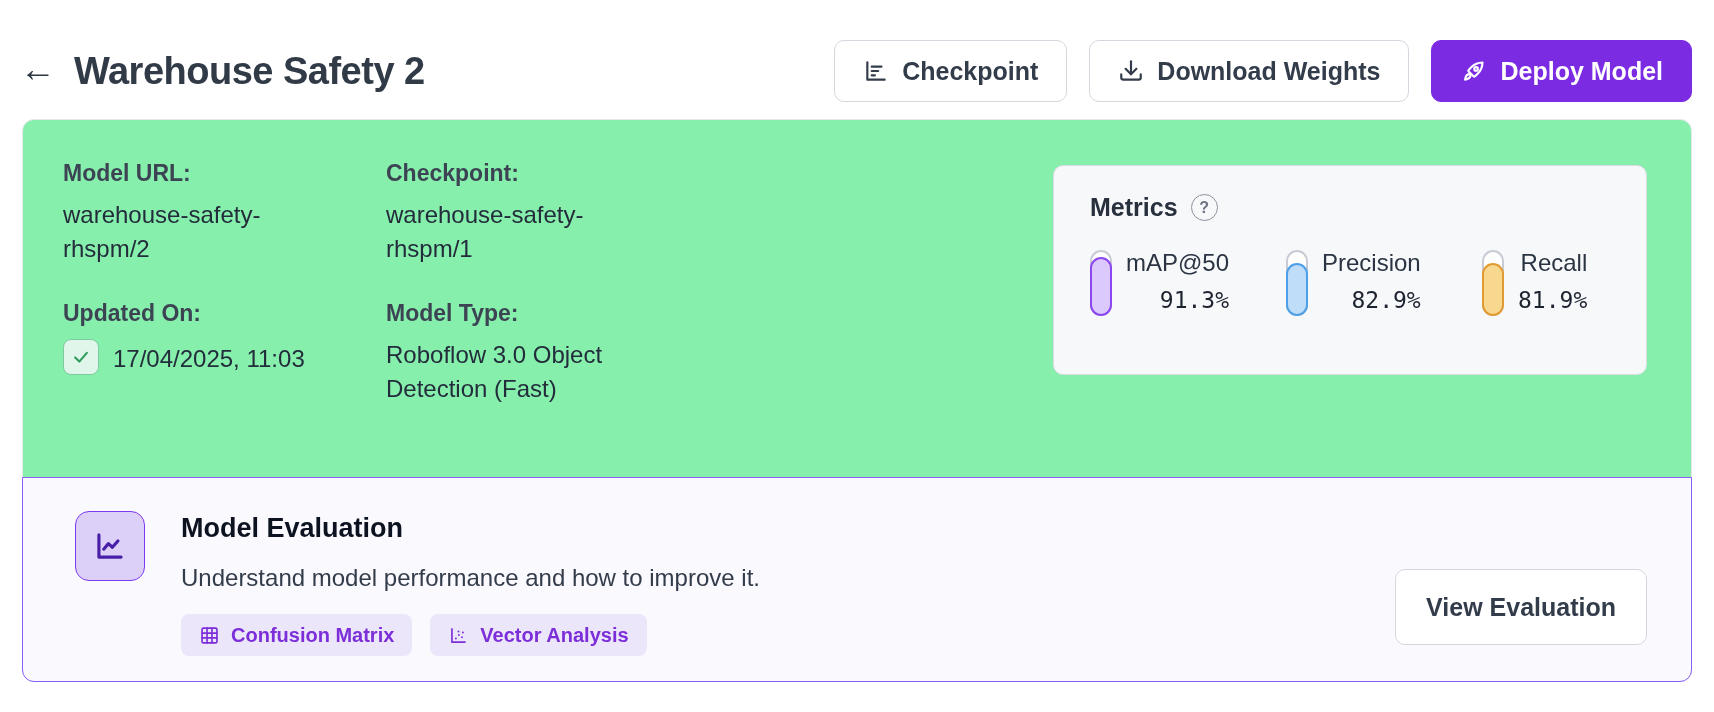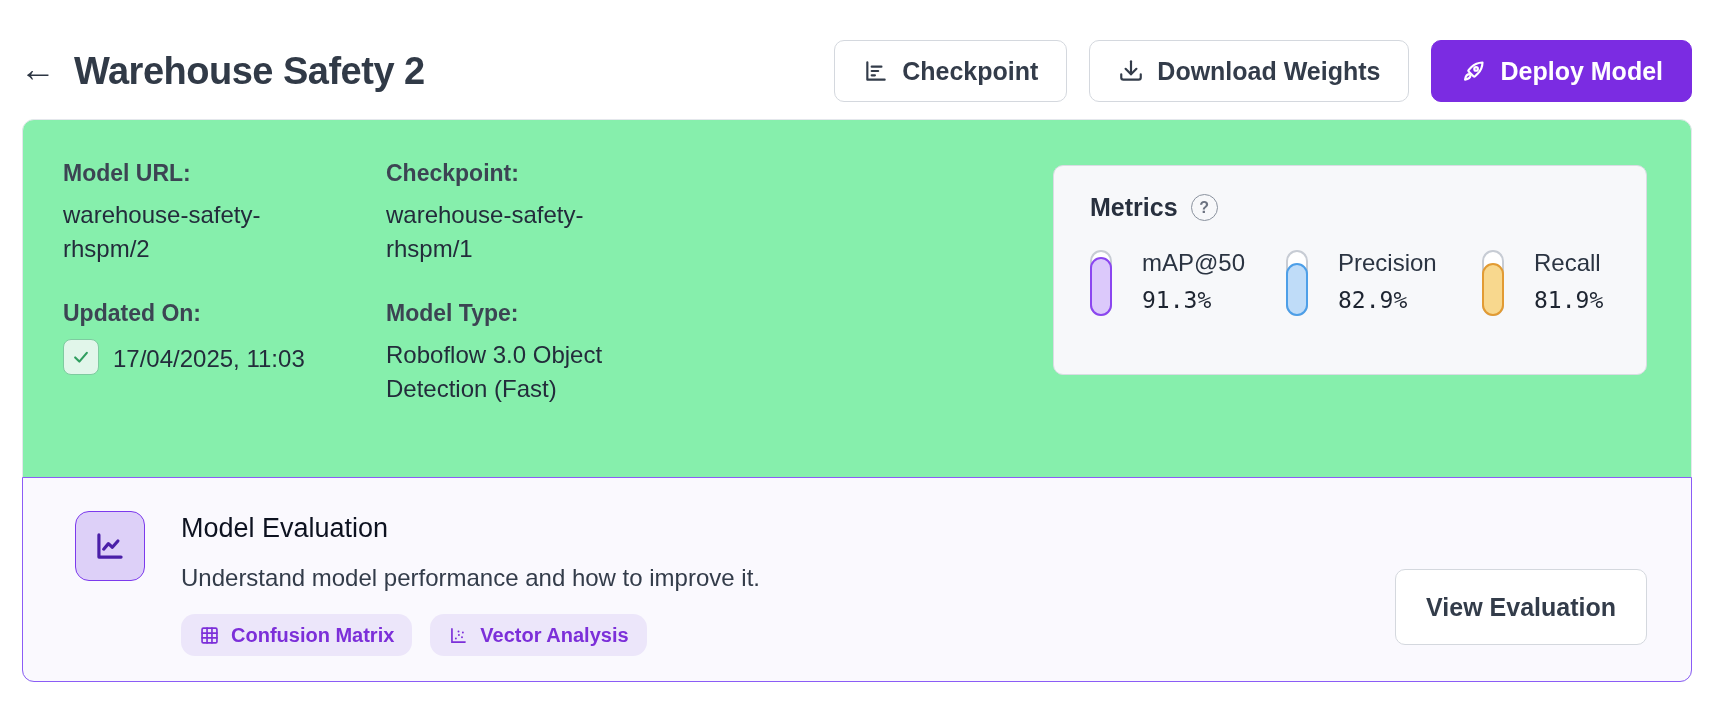--- a/index.html
+++ b/index.html
@@ -38,40 +38,40 @@
 
   
   .metrics { margin-left:auto; margin-top:7px; width:594px; height:210px; background:#f7f8fa;
              border:1px solid #d9dde3; border-radius:10px; padding:27px 36px; }
   .metrics-head { display:flex; align-items:center; gap:13px; }
   .metrics-title { font-size:25px; font-weight:700; color:#28303e; }
   .help-icon { width:27px; height:27px; border-radius:50%; border:1.5px solid #8a929e;
                color:#6b7280; font-size:16px; font-weight:700; display:flex; align-items:center;
                justify-content:center; cursor:pointer; background:none; }
   .metrics-row { display:flex; margin-top:26px; }
-  .metric { display:flex; gap:30px; width:196px; }
+  .metric { display:flex; gap:14px; width:196px;text-align:right; }
   .metric:last-child { width:auto; }
   .pill { position:relative; width:22px; height:66px; border:2px solid #c7ccd4; border-radius:11px;
           background:#ffffff; margin-top:2px; }
   .pill-fill { position:absolute; left:-2px; right:-2px; bottom:-2px; border:2px solid; border-radius:11px; }
   .metric-name { font-size:24px; color:#2b3442; line-height:30px; }
   .metric-value { font-family:"DejaVu Sans Mono", monospace; font-size:23px; color:#1d2430; margin-top:9px; }
 
   
   .eval { display:flex; align-items:flex-start; margin:0 -1px -1px -1px; height:205px;
           border:1px solid var(--accent-soft-border,#8b5cf6); border-radius:0 0 12px 12px;
           background:#faf9fe; padding:33px 44px 0 52px; }
   .eval-icon-box { width:70px; height:70px; border-radius:14px; background:#ddd0f8;
                    border:1.5px solid #7c3aed; display:flex; align-items:center; justify-content:center; }
   .eval-text { margin-left:36px; }
-  .eval-title { font-size:27px; font-weight:400; color:#0d1220; line-height:30px; margin-top:2px; }
+  .eval-title { font-size:27px; font-weight:700; color:#0d1220; line-height:30px; margin-top:2px; }
   .eval-desc { font-size:24px; color:#333c4a; line-height:30px; margin-top:20px; }
   .eval-tags { display:flex; gap:18px; margin-top:21px; }
   .tag { display:inline-flex; align-items:center; gap:11px; height:42px; padding:8px 18px;
-         background:#ece6fa; border:none; border-radius:14px; font-family:"Liberation Sans",sans-serif;
+         background:#ece6fa; border:none; border-radius:8px; font-family:"Liberation Sans",sans-serif;
          font-size:20px; font-weight:700; color:#7c2fd9; cursor:pointer; }
   .eval-btn { margin-left:auto; align-self:center; margin-top:22px; height:76px; padding:0 30px; }
 </style>
 </head>
 <body>
 
 <div class="page">
 
   <div class="header">
     <button class="back-btn">←</button>

